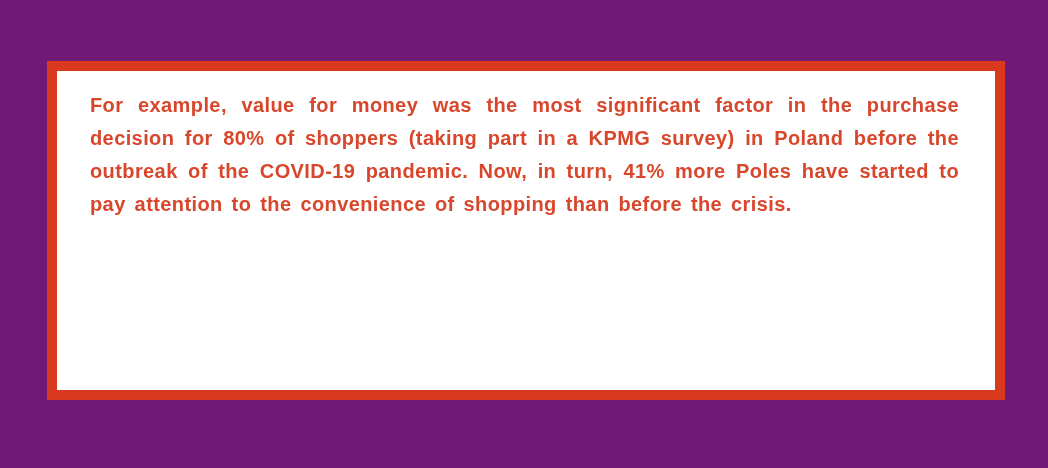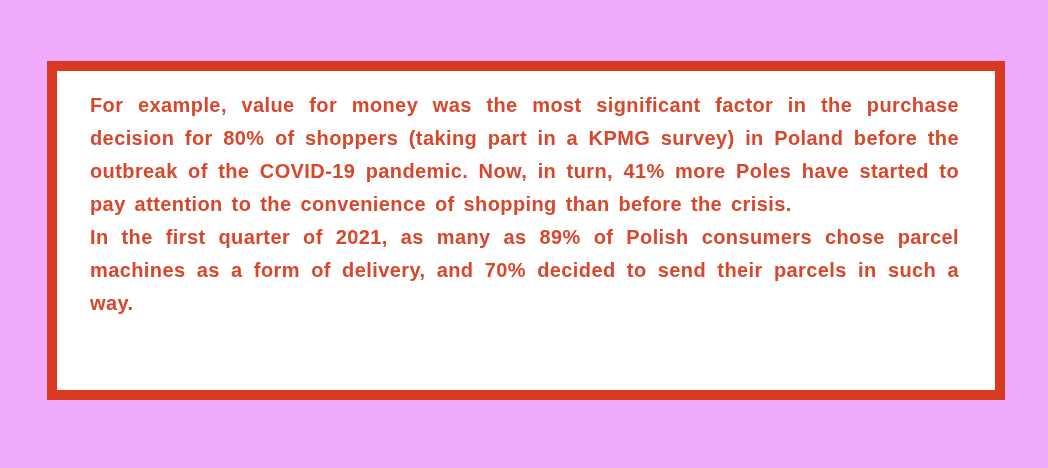--- a/index.html
+++ b/index.html
@@ -4,21 +4,21 @@
 <style>
   html, body {
     margin: 0;
     padding: 0;
     background: #ffffff;
   }
   .page {
     position: relative;
     width: 1048px;
     height: 468px;
-    background: #f0abfc;
+    background: #701a75;
     overflow: hidden;
     font-family: "Liberation Sans", sans-serif;
   }
   .quote-box {
     position: absolute;
     left: 47px;
     top: 61px;
     width: 958px;
     height: 339px;
     box-sizing: border-box;
@@ -43,16 +43,15 @@
     text-justify: inter-word;
   }
 </style>
 </head>
 <body>
 
 <div class="page">
   <div class="quote-box">
     <div class="quote-inner">
       <p>For example, value for money was the most significant factor in the purchase decision for 80% of shoppers (taking part in a KPMG survey) in Poland before the outbreak of the COVID-19 pandemic. Now, in turn, 41% more Poles have started to pay attention to the convenience of shopping than before the crisis.</p>
-      <p>In the first quarter of 2021, as many as 89% of Polish consumers chose parcel machines as a form of delivery, and 70% decided to send their parcels in such a way.</p>
     </div>
   </div>
 </div>
 
 </body></html>

